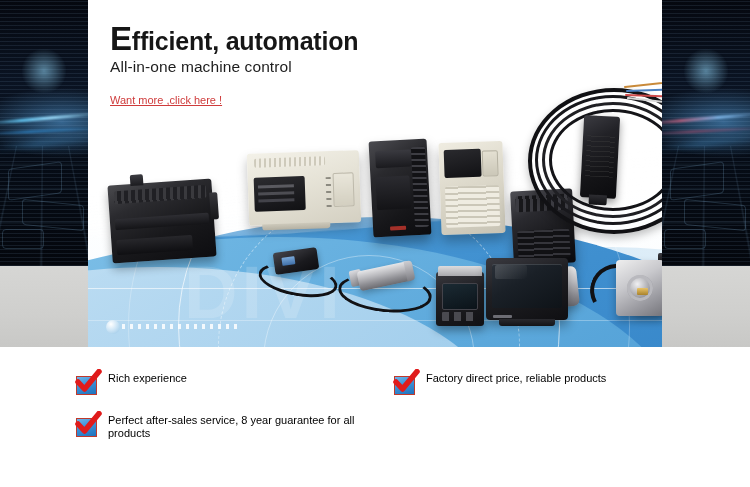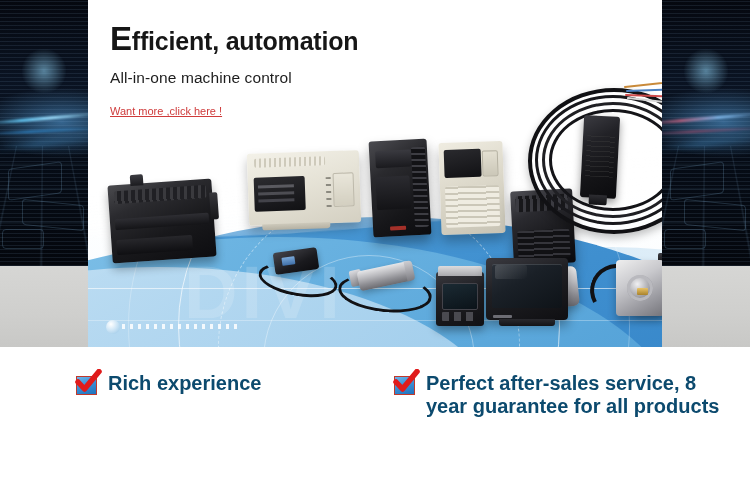--- a/index.html
+++ b/index.html
@@ -754,25 +754,24 @@
     background: linear-gradient(160deg, #6fb6ea 0%, #3d93d8 42%, #1f72bd 100%);
     border: 1.5px solid #c0392b;
     box-sizing: border-box;
   }
   .checkbox .tick {
     position: absolute;
     left: -1px; top: -5px;
     width: 27px; height: 27px;
   }
   .feat-label {
-    font-size: 20px;
+    font-size: 11px;
     line-height: 1.16;
-    color: #0c4a6e;
+    color: #000000;
     max-width: 270px;
-    font-weight: bold;
   }
   .feat.wide .feat-label { max-width: 310px; }
 </style>
 </head>
 <body>
 
 <div id="page">
 
   <div class="banner">
 
@@ -818,21 +817,21 @@
         <div class="ribbon r1"></div>
         <div class="hline h1"></div>
         <div class="hline h2"></div>
         <div class="dotrow"></div>
         <div class="bluebead"></div>
         <div class="watermark">DIVI</div>
       </div>
 
       <div class="headline">
         <div class="h-title"><span class="cap">E</span><span>fficient, automation</span></div>
-        <div class="h-sub" style="margin-top:12px">All-in-one machine control</div>
+        <div class="h-sub" style="margin-top:1px">All-in-one machine control</div>
         <a class="h-link" href="#">Want more ,click here !</a>
       </div>
 
       <div class="prod plc-dark">
         <div class="body"></div>
         <div class="knob"></div>
         <div class="top-strip"></div>
         <div class="mid-strip"></div>
         <div class="low-strip"></div>
         <div class="sidetab"></div>
@@ -934,20 +933,29 @@
         <span class="checkbox">
           <span class="box"></span>
           <svg class="tick" viewBox="0 0 27 27">
             <path d="M3 13 L9.5 20 L24 2.5" fill="none" stroke="#e01b1b" stroke-width="5.5" stroke-linecap="round" stroke-linejoin="round"></path>
           </svg>
         </span>
         <span class="feat-label">Rich experience</span>
       </div>
 
 
+      <div class="feat wide">
+        <span class="checkbox">
+          <span class="box"></span>
+          <svg class="tick" viewBox="0 0 27 27">
+            <path d="M3 13 L9.5 20 L24 2.5" fill="none" stroke="#e01b1b" stroke-width="5.5" stroke-linecap="round" stroke-linejoin="round"></path>
+          </svg>
+        </span>
+        <span class="feat-label">Factory direct price, reliable products</span>
+      </div>
 
       <div class="feat wide">
         <span class="checkbox">
           <span class="box"></span>
           <svg class="tick" viewBox="0 0 27 27">
             <path d="M3 13 L9.5 20 L24 2.5" fill="none" stroke="#e01b1b" stroke-width="5.5" stroke-linecap="round" stroke-linejoin="round"></path>
           </svg>
         </span>
         <span class="feat-label">Perfect after-sales service, 8 year guarantee for all products</span>
       </div>

